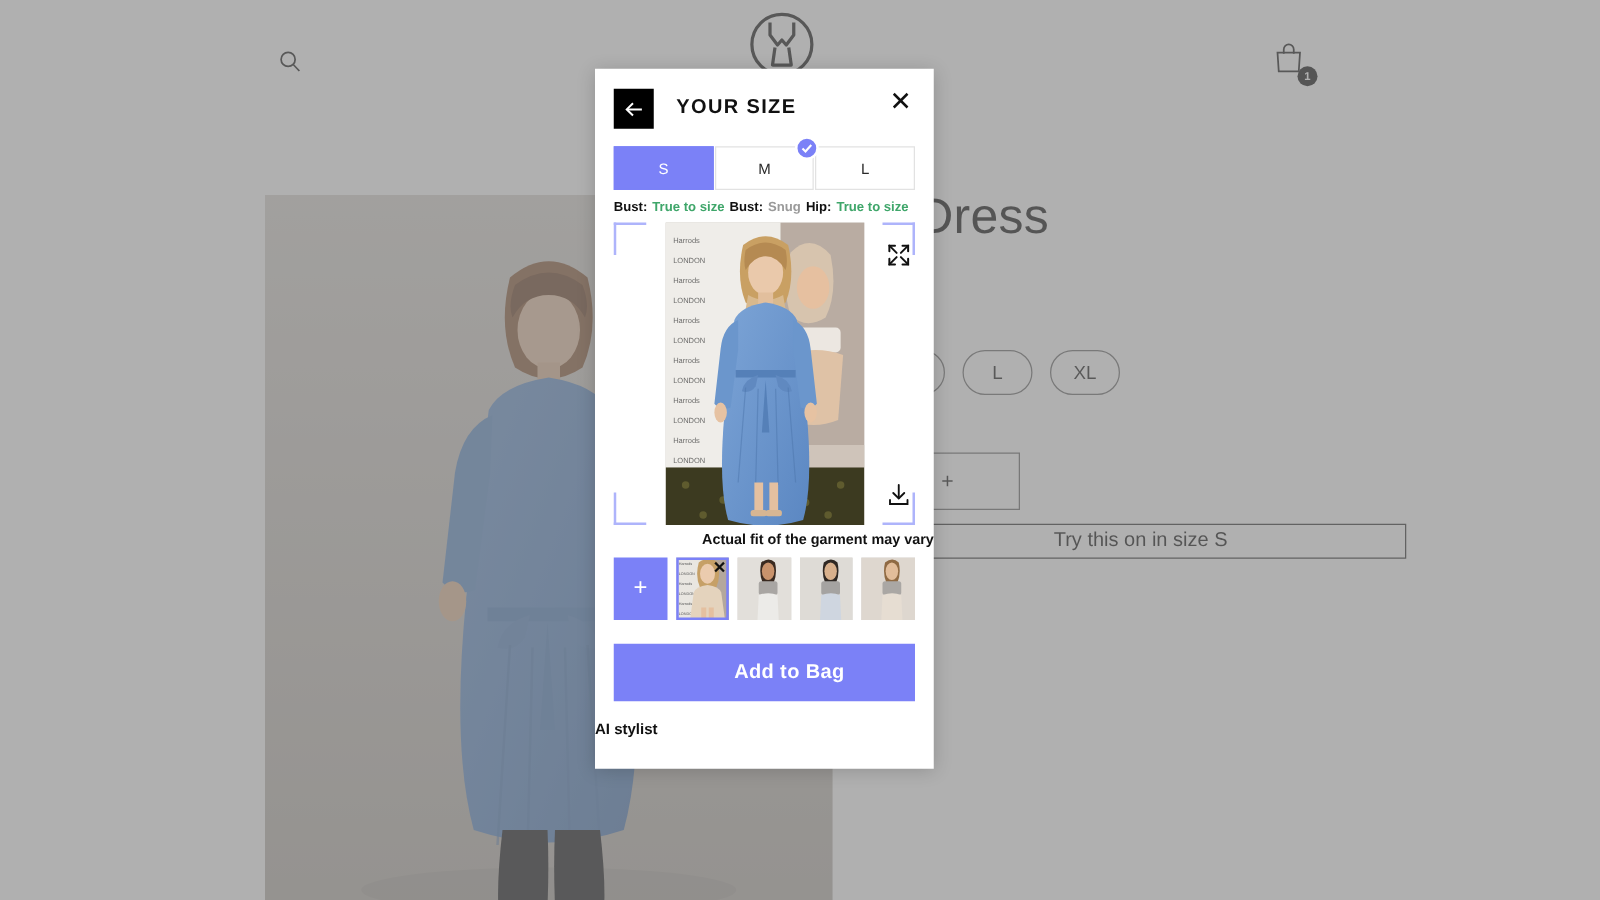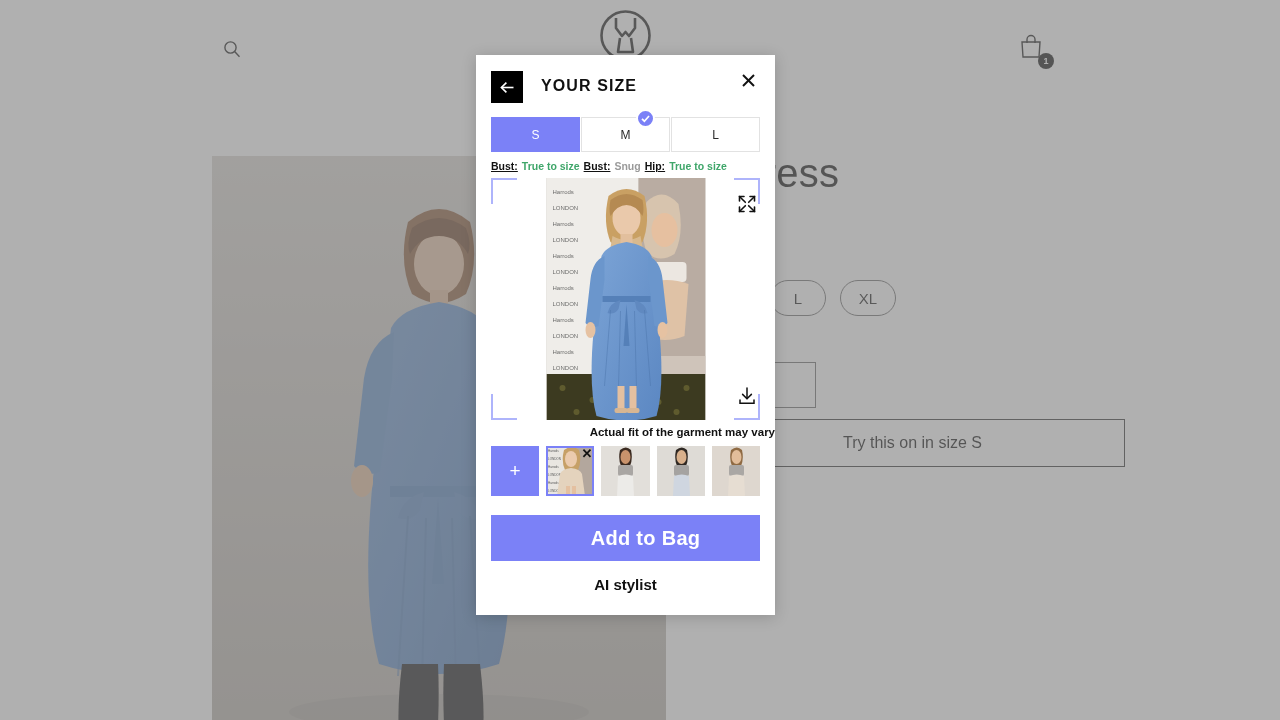--- a/index.html
+++ b/index.html
@@ -69,36 +69,36 @@
     display: flex; align-items: center; justify-content: center;
     font-size: 15px; color: #1c1c1c;
   }
   #qty-row { margin-top: 46px; display: flex; }
   #qty-box {
     width: 116px; height: 46px; border: 1px solid #6d6d6d;
     display: flex; align-items: center; justify-content: center;
     font-size: 17px; color: #1c1c1c;
   }
   #tryon-btn {
-    margin-top: 11px; width: 425px; height: 48px;
+    margin-top: 11px; width: 425px; height: 28px;
     border: 1px solid #333; background: transparent;
     display: flex; align-items: center; justify-content: center;
     font-size: 16px; color: #111;
   }
 
   
   #overlay {
     position: absolute; inset: 0;
     background: rgba(128,128,128,.62);
   }
 
   
   #modal {
     position: absolute; left: 476px; top: 55px;
-    width: 299px; height: 560px;
+    width: 271px; height: 560px;
     background: #ffffff;
     box-shadow: 0 2px 14px rgba(0,0,0,.18);
     display: flex; flex-direction: column;
   }
   #modal-header {
     position: relative; height: 62px; flex: none;
   }
   #back-btn {
     position: absolute; left: 15px; top: 16px;
     width: 32px; height: 32px; background: #000;
@@ -132,21 +132,21 @@
     width: 19px; height: 19px; border-radius: 50%;
     background: #7b81f7; border: 2px solid #fff;
     display: flex; align-items: center; justify-content: center;
   }
 
   #fit-row {
     padding: 8px 15px 0 15px;
     font-size: 10.5px; font-weight: 700; color: #111;
     display: flex; gap: 4px; align-items: baseline;
   }
-  .fit-label { color: #111; text-decoration: underline; }
+  .fit-label { color: #111; }
   .fit-good { color: #3fa66a; text-align: right; }
   .fit-snug { color: #9a9a9a; text-align: right; }
 
   
   #stage {
     position: relative; margin: 6px 15px 0 15px;
     height: 242px;
   }
   .corner {
     position: absolute; width: 26px; height: 26px;
@@ -192,24 +192,24 @@
   .thumb.selected { outline: 2px solid #7b81f7; outline-offset: -2px; }
   .thumb-x {
     position: absolute; right: 2px; top: 1px;
     font-size: 13px; color: #111; font-weight: 700; line-height: 1;
   }
 
   #addbag-btn {
     margin: 19px 15px 0 15px; height: 46px;
     background: #7b81f7; color: #fff;
     display: flex; align-items: center; justify-content: center;
-    font-size: 20px; font-weight: 700; letter-spacing: .3px; padding-left: 40px;
+    font-size: 16px; font-weight: 700; letter-spacing: .3px; padding-left: 40px;
   }
   #ai-stylist {
-    text-align: center; font-size: 15px; font-weight: 700;
+    font-size: 12px; font-weight: 700;
     color: #111; margin-top: 15px;
   }
 </style>
 </head>
 <body>
 
 <div id="page">
 
   <div id="page-header">
 

